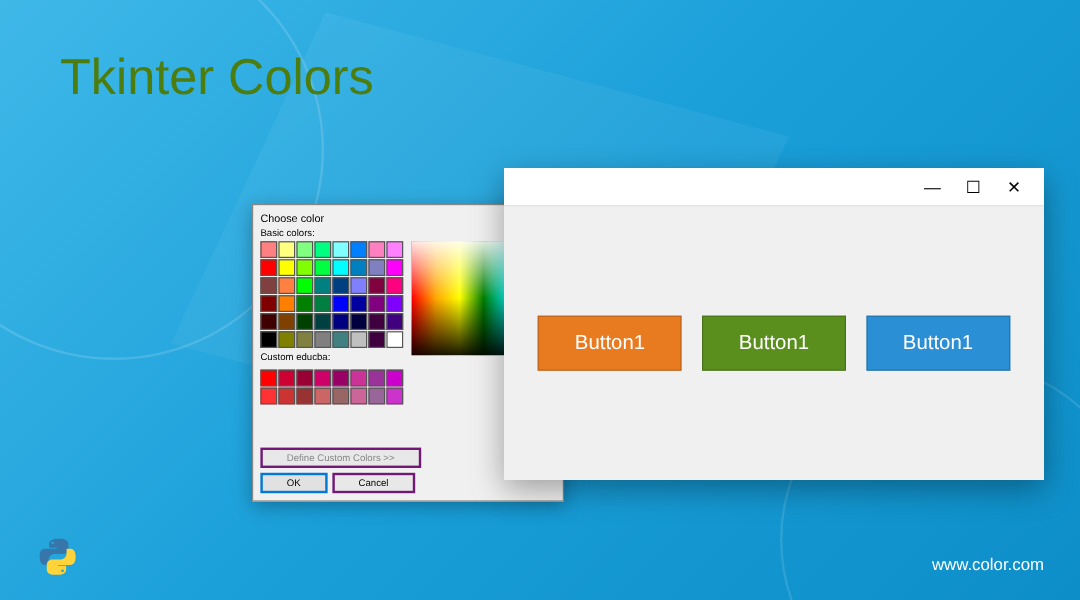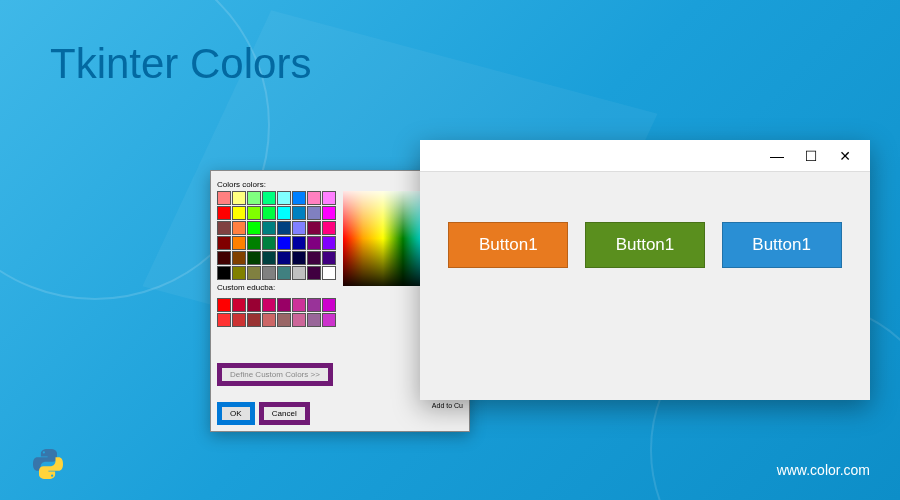--- a/index.html
+++ b/index.html
@@ -38,21 +38,21 @@
       width: 400px;
       height: 300px;
       background: rgba(255,255,255,0.05);
       transform: rotate(15deg) skew(-10deg);
     }
     
     .title {
       position: absolute;
       top: 40px;
       left: 50px;
-      color: #0369a1;
+      color: #4d7c0f;
       font-size: 42px;
       font-weight: 400;
     }
     
     
     .color-dialog {
       position: absolute;
       top: 170px;
       left: 210px;
       width: 260px;
@@ -93,22 +93,22 @@
       padding-top: 4px;
     }
     .dlg-bottom {
       clear: both;
       padding-top: 6px;
       font-size: 8px;
     }
     .dlg-btn {
       display: inline-block;
       background: #e8e8e8;
-      border: 5px solid #701a75;
-      padding: 2px 8px;
+      border: 2px solid #701a75;
+      padding: 2px 20px;
       font-size: 8px;
       margin-right: 2px;
     }
     .dlg-btn.disabled { color: #888; }
     .hsl-labels { float: right; font-size: 7px; line-height: 10px; color: #333; }
     
     
     .tk-window {
       position: absolute;
       top: 140px;
@@ -133,21 +133,21 @@
       display: flex;
       align-items: center;
       justify-content: center;
       font-size: 14px;
       font-family: Arial;
     }
     .tk-body {
       padding: 50px 20px;
       display: flex;
       justify-content: space-around;
-      align-items: flex-start;
+      align-items: center;
       height: calc(100% - 32px);
     }
     .tk-btn {
       width: 120px;
       height: 46px;
       display: flex;
       align-items: center;
       justify-content: center;
       color: #fff;
       font-size: 17px;
@@ -176,21 +176,22 @@
 </head>
 <body>
 
 <div class="bg-shape1"></div>
 <div class="bg-shape2"></div>
 <div class="bg-poly"></div>
 
 <h1 class="title">Tkinter Colors</h1>
 
 <div class="color-dialog">
-  <div class="section-label">Colors colors:</div>
+  <div class="dlg-title">Choose color</div>
+  <div class="section-label">Basic colors:</div>
   <div class="basic-grid" id="basic-grid">
       <div class="swatch" style="background: rgb(255, 128, 128);"></div>
       <div class="swatch" style="background: rgb(255, 255, 128);"></div>
       <div class="swatch" style="background: rgb(128, 255, 128);"></div>
       <div class="swatch" style="background: rgb(0, 255, 128);"></div>
       <div class="swatch" style="background: rgb(128, 255, 255);"></div>
       <div class="swatch" style="background: rgb(0, 128, 255);"></div>
       <div class="swatch" style="background: rgb(255, 128, 192);"></div>
       <div class="swatch" style="background: rgb(255, 128, 255);"></div>
       <div class="swatch" style="background: rgb(255, 0, 0);"></div>
@@ -256,21 +257,21 @@
       <div class="swatch" style="background: rgb(204, 51, 204);"></div>
     </div>
   <div class="hsl-labels">
     <div>Hue:</div>
     <div>Sat:</div>
     <div>Lum:</div>
   </div>
   <div class="dlg-bottom">
     <span class="dlg-btn disabled">Define Custom Colors &gt;&gt;</span>
     <span style="float:right; font-size:7px;">Color|Solid</span>
-    <div style="margin-top:16px">
+    <div style="margin-top:4px">
       <span class="dlg-btn" style="background:#e1e1e1;border-color:#0078d7">OK</span>
       <span class="dlg-btn">Cancel</span>
       <span style="float:right; font-size:7px;">Add to Cu</span>
     </div>
   </div>
 </div>
 
 <div class="tk-window">
   <div class="tk-titlebar">
     <div class="win-ctrl">—</div>

